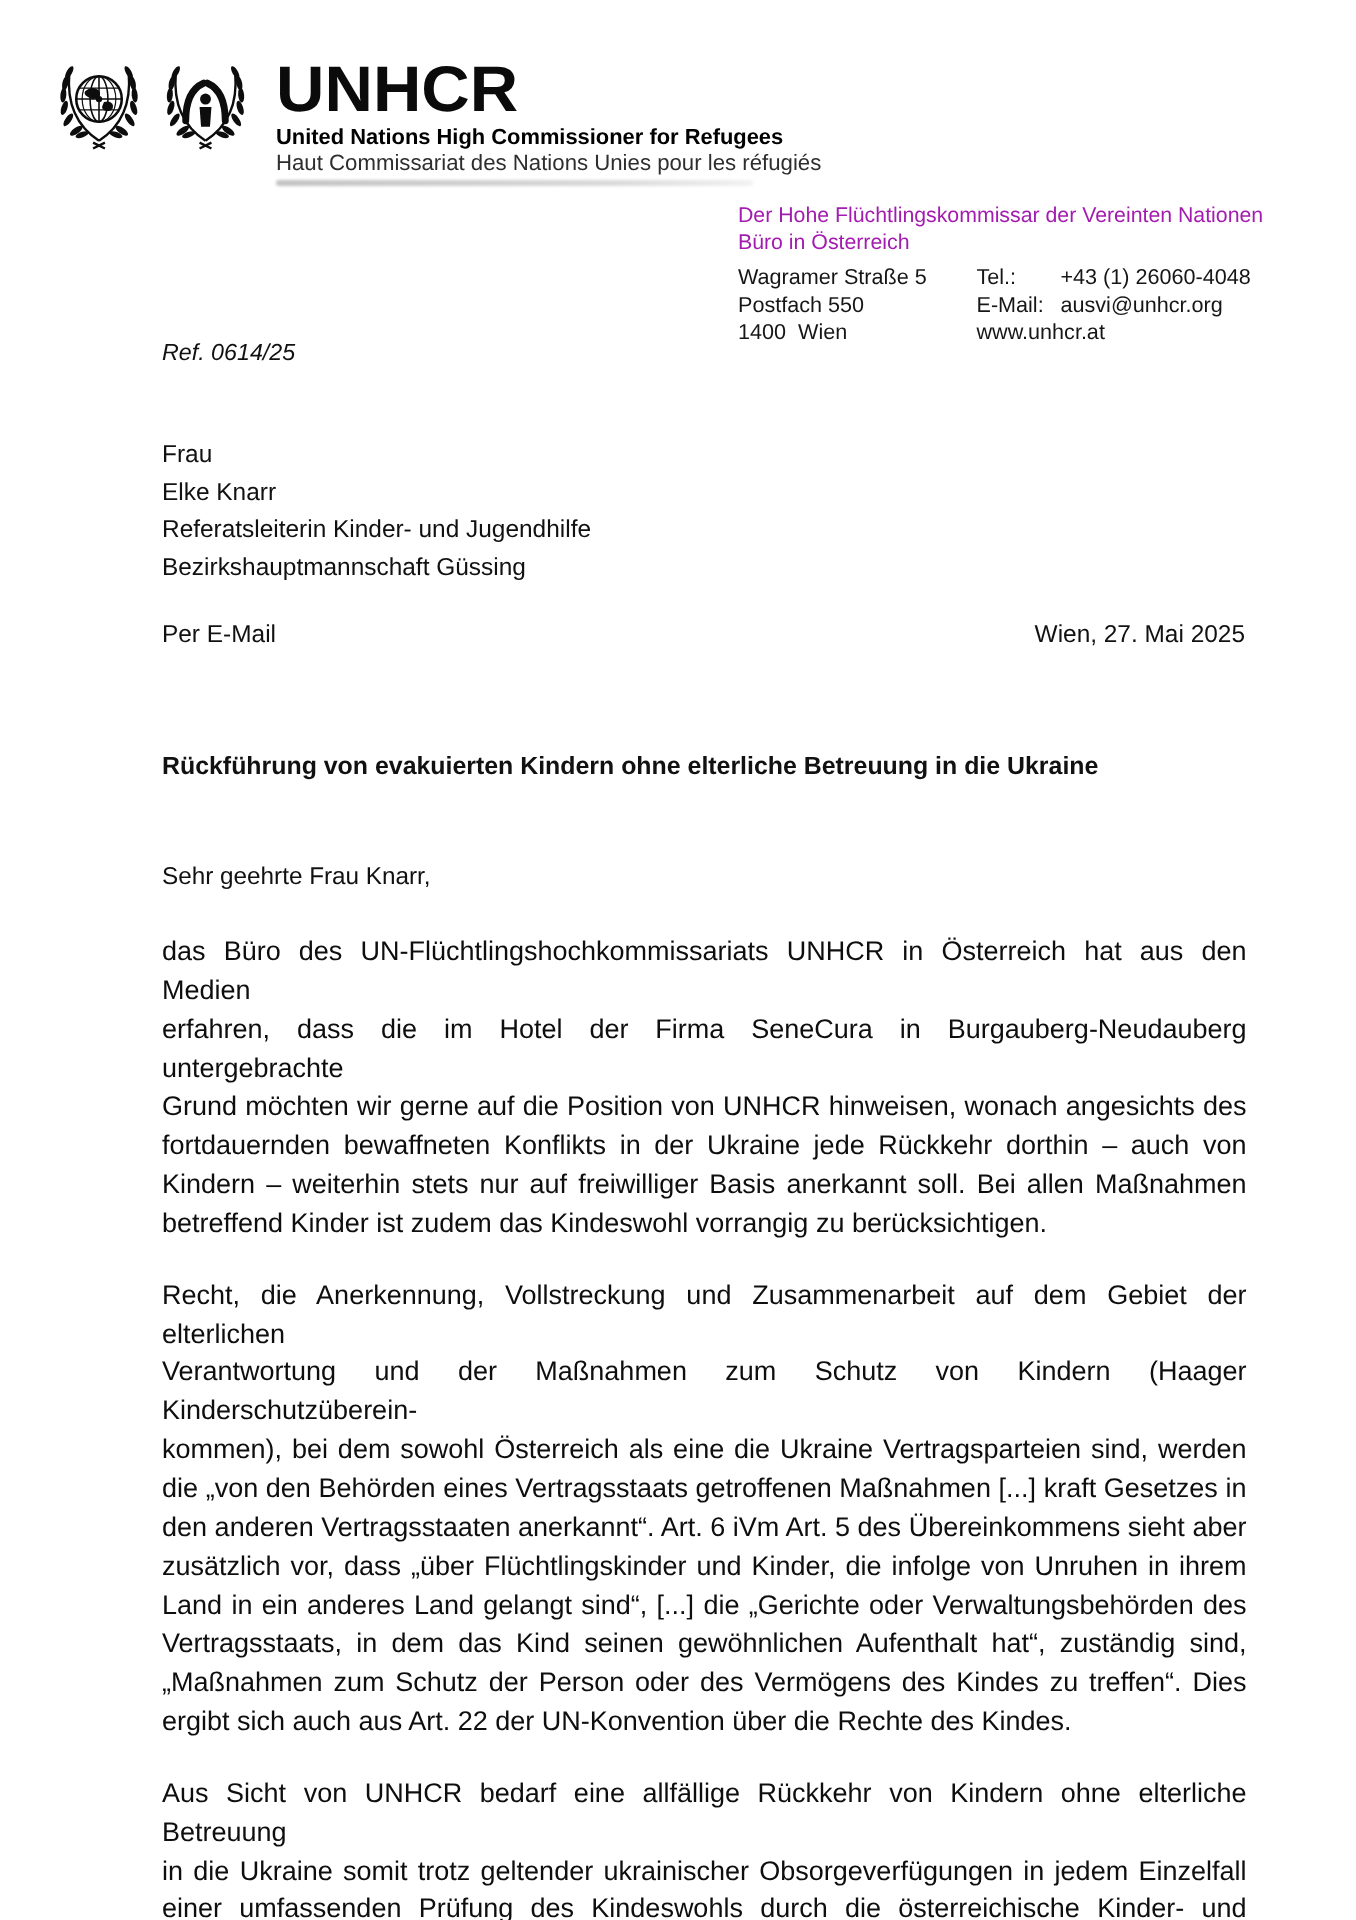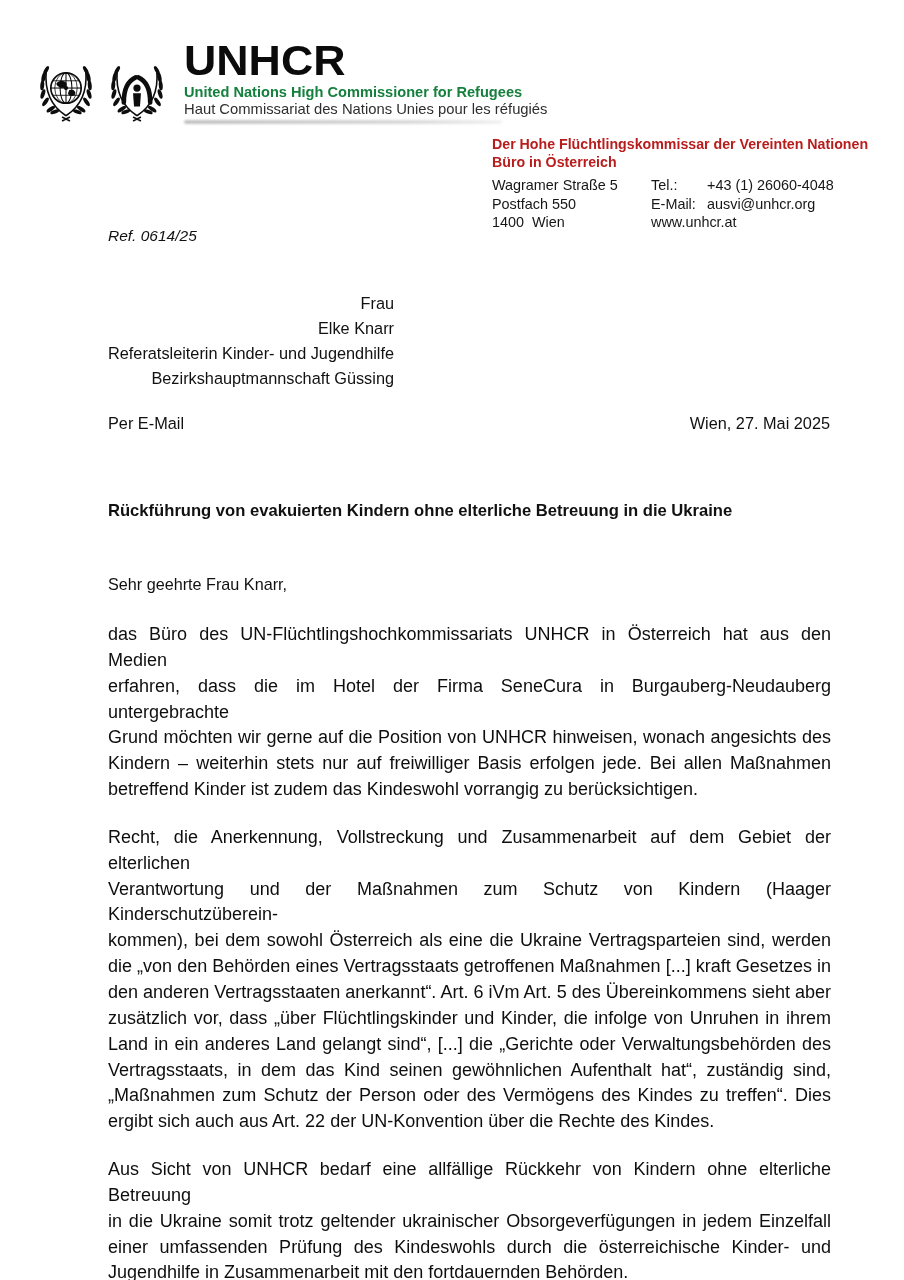--- a/index.html
+++ b/index.html
@@ -6,41 +6,41 @@
   .page{
     position:relative;
     width:904px;height:1280px;
     margin:0 auto;
     background:#ffffff;
     font-family:"Liberation Sans",sans-serif;
     color:#111;
     overflow:hidden;
   }
   
-  .letterhead{position:absolute;left:33px;top:38px;display:flex;align-items:flex-end;}
+  .letterhead{position:absolute;left:33px;top:38px;display:flex;align-items:flex-start;}
   .emblem{width:66px;height:64px;margin-right:5px;flex:0 0 auto;}
   .wordmark-block{margin-left:9px;padding-top:2px;}
   .wordmark{
     font-size:43px;font-weight:bold;letter-spacing:0px;line-height:40px;
     transform:scaleX(1.04);transform-origin:left;color:#0b0b0b;
   }
-  .org-en{font-size:14.6px;font-weight:bold;margin-top:4px;color:#15803d;}
+  .org-en{font-size:14.6px;font-weight:bold;margin-top:4px;color:#000000;}
   .org-fr{font-size:14.8px;margin-top:1px;color:#2e2e2e;}
   .scan-shadow{height:4px;width:318px;margin-top:3px;background:linear-gradient(90deg,#c2c2c2,#d9d9d9 70%,#f2f2f2);filter:blur(1.2px);border-radius:2px;}
   
-  .office-block{position:absolute;left:492px;top:135px;font-size:14.2px;font-weight:bold;line-height:18px;color:#b91c1c;}
+  .office-block{position:absolute;left:492px;top:135px;font-size:14.2px;font-weight:normal;line-height:18px;color:#a21caf;}
   .contact-grid{
     position:absolute;left:492px;top:176px;
     display:grid;grid-template-columns:159px 56px auto;
     font-size:14.4px;line-height:18.5px;color:#161616;
   }
   .contact-grid .website{grid-column:2 / span 2;}
   
   .ref-line{position:absolute;left:108px;top:227px;font-size:15.5px;font-style:italic;}
-  .recipient{position:absolute;left:108px;top:291px;font-size:16.3px;line-height:25px;text-align:right;}
+  .recipient{position:absolute;left:108px;top:291px;font-size:16.3px;line-height:25px;}
   .send-line{position:absolute;left:108px;right:74px;top:414px;display:flex;justify-content:space-between;font-size:16.3px;}
   .subject{position:absolute;left:108px;right:74px;top:501px;font-size:16.6px;font-weight:bold;}
   .salutation{position:absolute;left:108px;top:575px;font-size:16.2px;}
   
   .body-text{position:absolute;left:108px;right:73px;top:622px;font-size:18px;line-height:25.85px;color:#0e0e0e;}
   .para{margin-bottom:22px;}
   .jline{text-align:justify;text-align-last:justify;white-space:normal;}
   .jline.final{text-align-last:left;}
 </style>
 </head>
@@ -129,21 +129,22 @@
 
   <div class="subject">Rückführung von evakuierten Kindern ohne elterliche Betreuung in die Ukraine</div>
 
   <div class="salutation">Sehr geehrte Frau Knarr,</div>
 
   <div class="body-text">
       <div class="para">
         <div class="jline">das Büro des UN-Flüchtlingshochkommissariats UNHCR in Österreich hat aus den Medien</div>
         <div class="jline">erfahren, dass die im Hotel der Firma SeneCura in Burgauberg-Neudauberg untergebrachte</div>
         <div class="jline">Grund möchten wir gerne auf die Position von UNHCR hinweisen, wonach angesichts des</div>
-        <div class="jline">Kindern – weiterhin stets nur auf freiwilliger Basis erfolgen jede. Bei allen Maßnahmen</div>
+        <div class="jline">fortdauernden bewaffneten Konflikts in der Ukraine jede Rückkehr dorthin – auch von</div>
+        <div class="jline">Kindern – weiterhin stets nur auf freiwilliger Basis anerkannt soll. Bei allen Maßnahmen</div>
         <div class="jline final">betreffend Kinder ist zudem das Kindeswohl vorrangig zu berücksichtigen.</div>
       </div>
       <div class="para">
         <div class="jline">Recht, die Anerkennung, Vollstreckung und Zusammenarbeit auf dem Gebiet der elterlichen</div>
         <div class="jline">Verantwortung und der Maßnahmen zum Schutz von Kindern (Haager Kinderschutzüberein-</div>
         <div class="jline">kommen), bei dem sowohl Österreich als eine die Ukraine Vertragsparteien sind, werden</div>
         <div class="jline">die „von den Behörden eines Vertragsstaats getroffenen Maßnahmen [...] kraft Gesetzes in</div>
         <div class="jline">den anderen Vertragsstaaten anerkannt“. Art. 6 iVm Art. 5 des Übereinkommens sieht aber</div>
         <div class="jline">zusätzlich vor, dass „über Flüchtlingskinder und Kinder, die infolge von Unruhen in ihrem</div>
         <div class="jline">Land in ein anderes Land gelangt sind“, [...] die „Gerichte oder Verwaltungsbehörden des</div>

